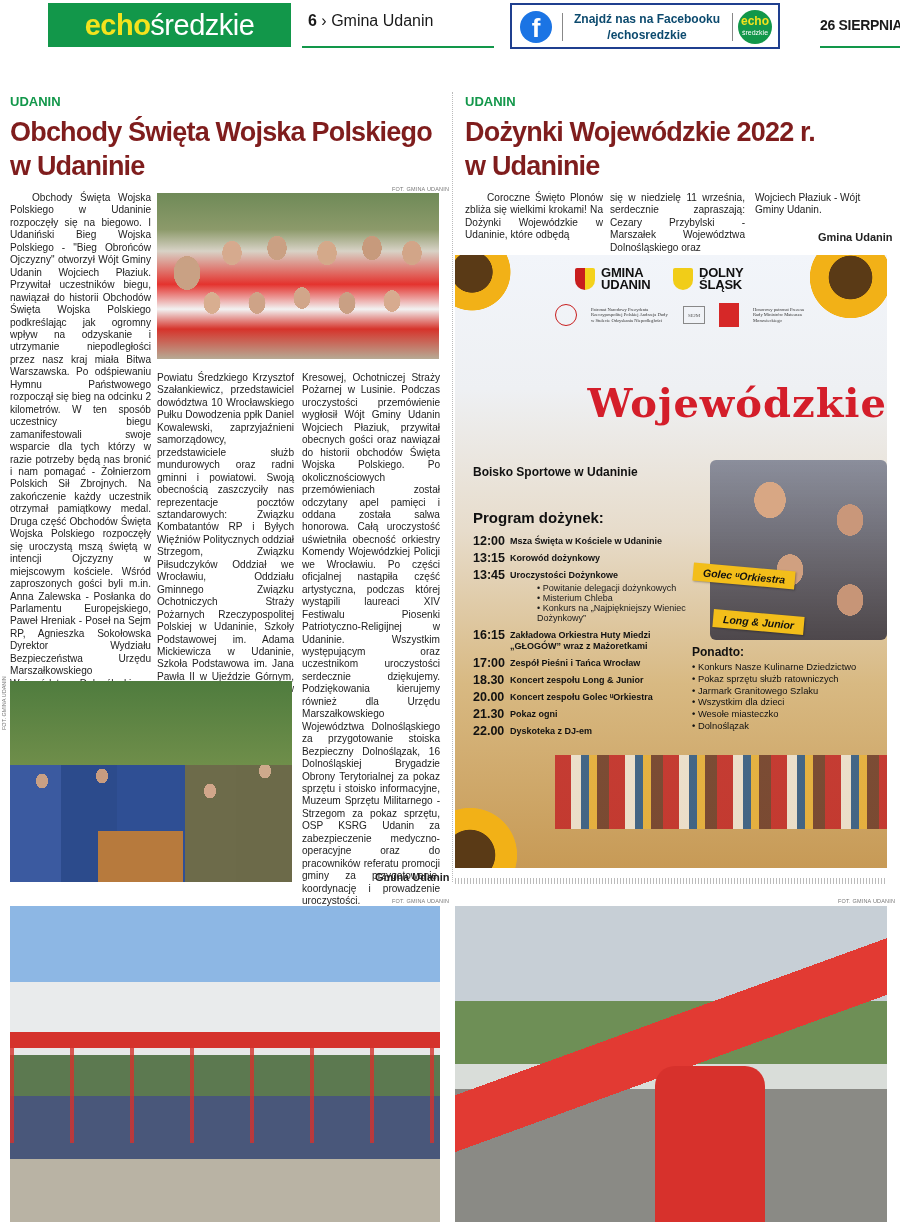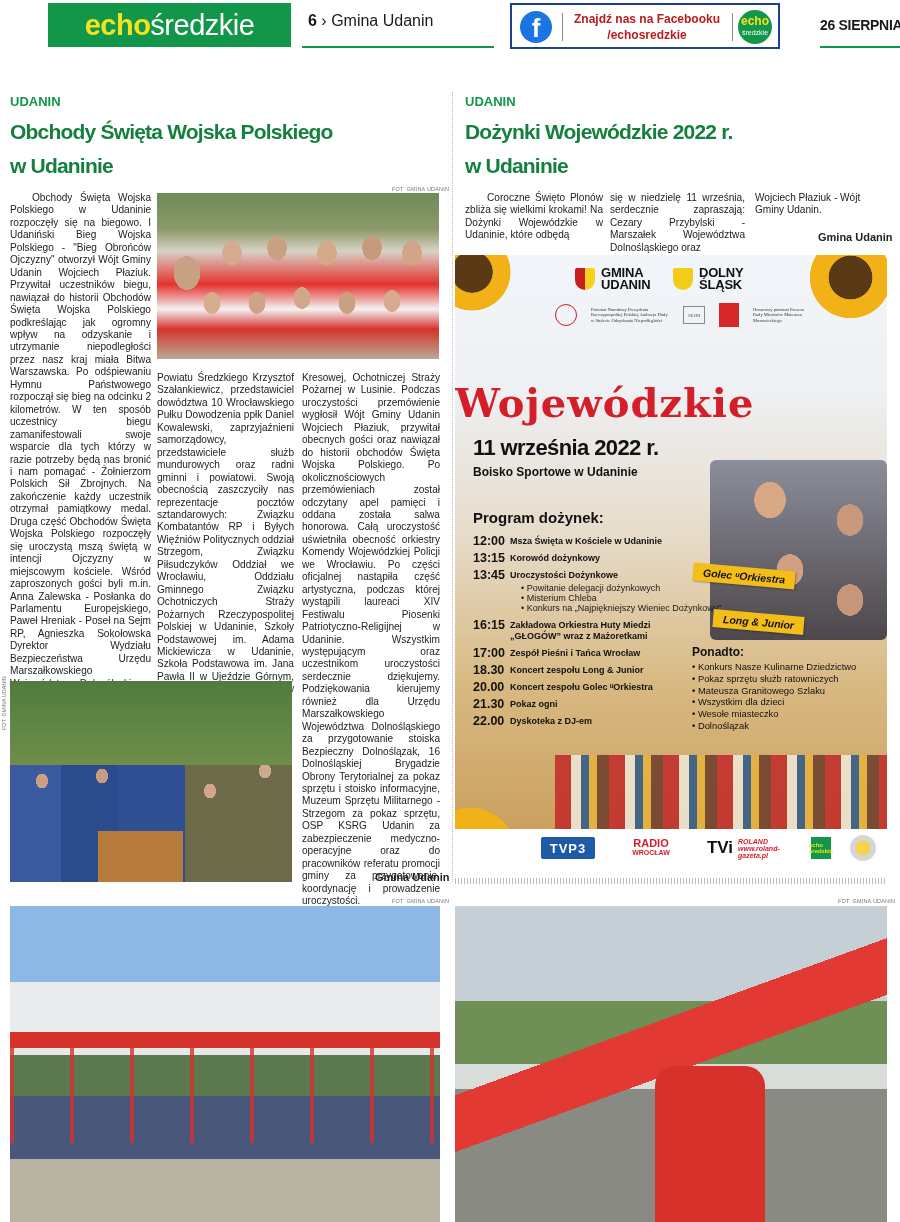--- a/index.html
+++ b/index.html
@@ -12,29 +12,29 @@
   .logo-echo { color: #f4e31d; font-weight: bold; font-size: 29px; font-family: "Liberation Sans", sans-serif; letter-spacing: -0.5px; }
   .logo-sred { color: #fff; font-size: 29px; font-family: "Liberation Sans", sans-serif; letter-spacing: -0.5px; }
   .page-num { position: absolute; left: 268px; top: 12px; font-size: 16px; }
   .page-num b { font-weight: bold; }
   .page-num .sect { font-family: "Liberation Sans Narrow", "Liberation Sans", sans-serif; }
   .green-rule { position: absolute; height: 2px; background: #12974a; }
   .fb-box { position: absolute; left: 470px; top: 3px; width: 270px; height: 46px; border: 2px solid #1f3f8f; background: #fff; }
   .fb-icon { position: absolute; left: 8px; top: 6px; width: 32px; height: 32px; border-radius: 50%; background: #1b74e4; color: #fff; font-weight: bold; font-size: 26px; text-align: center; line-height: 34px; font-family: "Liberation Sans", sans-serif; }
   .fb-sep1, .fb-sep2 { position: absolute; top: 8px; width: 1px; height: 28px; background: #888; }
   .fb-sep1 { left: 50px; } .fb-sep2 { left: 220px; }
-  .fb-text { position: absolute; left: 54px; top: 6px; width: 162px; text-align: center; color: #b91c1c; font-weight: bold; font-size: 12px; line-height: 16px; }
+  .fb-text { position: absolute; left: 54px; top: 6px; width: 162px; text-align: center; color: #0c4a6e; font-weight: bold; font-size: 12px; line-height: 16px; }
   .fb-echo-badge { position: absolute; left: 226px; top: 5px; width: 34px; height: 34px; border-radius: 50%; background: #12974a; text-align: center; }
   .fb-echo-badge .e1 { display:block; color: #f4e31d; font-weight: bold; font-size: 12px; line-height: 14px; padding-top: 4px; }
   .fb-echo-badge .e2 { display:block; color: #fff; font-size: 7px; line-height: 9px; }
   .date { position: absolute; left: 780px; top: 17px; font-weight: bold; font-size: 14px; letter-spacing: -0.3px; }
 
   
   .kicker { position: absolute; color: #12974a; font-weight: bold; font-size: 13px; }
-  .headline { position: absolute; font-weight: bold; font-size: 21px; line-height: 34px; letter-spacing: -0.8px; color: #15803d; font-family: "Liberation Sans", sans-serif; }
+  .headline { position: absolute; font-weight: bold; font-size: 27px; line-height: 34px; letter-spacing: -0.8px; color: #7f1d1d; font-family: "Liberation Sans", sans-serif; }
   .col { position: absolute; font-family: "Liberation Sans", sans-serif; font-size: 10.1px; line-height: 12.45px; text-align: justify; hyphens: auto; color: #222; }
   .indent-p { text-indent: 22px; }
   .signature { position: absolute; font-weight: bold; font-size: 11px; color: #222; }
   .credit { position: absolute; font-size: 5.5px; color: #777; letter-spacing: 0.2px; }
   .credit-vert { position: absolute; font-size: 5.5px; color: #777; transform: rotate(-90deg); transform-origin: left top; white-space: nowrap; }
   .vdivider { position: absolute; left: 452px; top: 92px; width: 0; height: 790px; border-left: 1px dotted #bbb; }
   .hdivider { position: absolute; left: 455px; top: 878px; width: 432px; height: 6px; background: repeating-linear-gradient(90deg, #bbb 0 1px, transparent 1px 3px); }
 
   
   .photo { position: absolute; overflow: hidden; }
@@ -88,30 +88,30 @@
   .coat { width: 20px; height: 22px; border-radius: 2px 2px 10px 10px; }
   .coat.udanin { background: linear-gradient(90deg, #c81e1e 50%, #f4d21b 50%); }
   .coat.slask { background: #f1cd18; }
   .logo-label { font-weight: bold; font-size: 13px; line-height: 12px; color: #111; margin-left: 6px; letter-spacing: -0.2px; }
   .logo-item { display: flex; align-items: center; }
   .patronage { position: absolute; left: 100px; top: 48px; display: flex; gap: 14px; align-items: center; font-family: "Liberation Serif", serif; font-size: 4.6px; line-height: 5.4px; color: #333; }
   .pat-seal { width: 22px; height: 22px; border-radius: 50%; border: 1.5px solid #c81e1e; }
   .pat-sejm { width: 22px; height: 18px; border: 1px solid #888; font-size: 5px; text-align:center; line-height:18px; color:#555; }
   .pat-eagle { width: 20px; height: 24px; background: #d62828; }
   .poster-title1 { position: absolute; left: 0; width: 432px; top: 72px; text-align: center; font-family: "DejaVu Serif", serif; font-weight: bold; font-size: 46px; color: #23296b; letter-spacing: 11px; }
-  .poster-title2 { position: absolute; left: 0; width: 432px; top: 124px; text-align: left; font-family: "DejaVu Serif", serif; font-weight: bold; font-size: 40px; color: #d41e2a; letter-spacing: 1px; }
+  .poster-title2 { position: absolute; left: 0; width: 432px; top: 124px; text-align: right; font-family: "DejaVu Serif", serif; font-weight: bold; font-size: 40px; color: #d41e2a; letter-spacing: 1px; }
   .poster-date { position: absolute; left: 18px; top: 180px; font-weight: bold; font-size: 22px; color: #111; letter-spacing: -0.6px; }
   .poster-venue { position: absolute; left: 18px; top: 210px; font-weight: bold; font-size: 12px; color: #111; }
   .program-title { position: absolute; left: 18px; top: 254px; font-weight: bold; font-size: 15px; color: #111; }
   .program { position: absolute; left: 18px; top: 280px; width: 260px; }
   .prog-row { position: relative; display: flex; font-size: 9px; line-height: 11px; color: #111; font-weight: bold; margin-bottom: 5px; }
   .prog-time { width: 37px; flex: none; font-size: 12.5px; line-height: 12px; font-weight: bold; }
   .prog-title { flex: 1; padding-top: 1px; }
   .prog-sub { font-weight: normal; font-size: 9px; line-height: 10px; padding-left: 48px; margin-top: -3px; margin-bottom: 6px; }
-  .prog-sub li { list-style: none; }
+  .prog-sub li { list-style: none; margin-left: 16px; }
   .prog-sub li::before { content: "• "; }
   .band-tag { position: absolute; background: #f3be1a; color: #111; font-weight: bold; font-style: italic; font-size: 10.5px; padding: 3px 10px; transform: rotate(5deg); box-shadow: 1px 1px 2px rgba(0,0,0,.3); }
   .band-golec { left: 238px; top: 312px; }
   .band-long { left: 258px; top: 358px; }
   .performers { position: absolute; left: 255px; top: 205px; width: 177px; height: 180px;
     background:
       radial-gradient(ellipse 26px 30px at 60px 40px, #d8a784 60%, transparent 61%),
       radial-gradient(ellipse 22px 26px at 140px 60px, #c9977a 60%, transparent 61%),
       radial-gradient(ellipse 22px 26px at 80px 110px, #d0a080 60%, transparent 61%),
       radial-gradient(ellipse 22px 26px at 140px 140px, #c79577 60%, transparent 61%),
@@ -233,21 +233,20 @@
       <div style="width:78px;">Patronat Narodowy Prezydenta Rzeczypospolitej Polskiej Andrzeja Dudy w Stulecie Odzyskania Niepodległości</div>
       <div class="pat-sejm">SEJM</div>
       <div class="pat-eagle"></div>
       <div style="width:60px;">Honorowy patronat Prezesa Rady Ministrów Mateusza Morawieckiego</div>
     </div>
 
     <div class="poster-title2">Wojewódzkie</div>
 
     <div class="performers"></div>
 
-    <div class="poster-date">11 września 2022 r.</div>
     <div class="poster-venue">Boisko Sportowe w Udaninie</div>
 
     <div class="program-title">Program dożynek:</div>
     <div class="program">
       <div class="prog-row">
           <span class="prog-time">12:00</span>
           <span class="prog-title">Msza Święta w Kościele w Udaninie</span>
         </div>
       <div class="prog-row">
           <span class="prog-time">13:15</span>
@@ -288,39 +287,28 @@
         </div>
     </div>
 
     <div class="band-tag band-golec">Golec ᵘOrkiestra</div>
     <div class="band-tag band-long">Long &amp; Junior</div>
 
     <div class="ponadto-title">Ponadto:</div>
     <ul class="ponadto">
       <li>Konkurs Nasze Kulinarne Dziedzictwo</li>
       <li>Pokaz sprzętu służb ratowniczych</li>
-      <li>Mateusza Granitowego Szlaku</li>
+      <li>Jarmark Granitowego Szlaku</li>
       <li>Wszystkim dla dzieci</li>
       <li>Wesołe miasteczko</li>
       <li>Dolnoślązak</li>
     </ul>
 
     <div class="folk-strip"></div>
     <div class="sunflower sf3"></div>
 
-    <div class="sponsors">
-      <div class="sp sp-tvp">TVP3</div>
-      <div class="sp sp-radio">
-        <span>RADIO</span>
-        <small>WROCŁAW</small>
-      </div>
-      <div class="sp sp-tvi">TVi</div>
-      <div class="sp sp-roland">ROLAND www.roland-gazeta.pl</div>
-      <div class="sp sp-echo">echo średzkie</div>
-      <div class="sp sp-granit"></div>
-    </div>
   </div>
 
   <div class="hdivider"></div>
 
   <div class="credit" style="left:838px; top:898px;">FOT. GMINA UDANIN</div>
   <div class="photo photo-run"></div>
 </article>
 
 </body></html>

